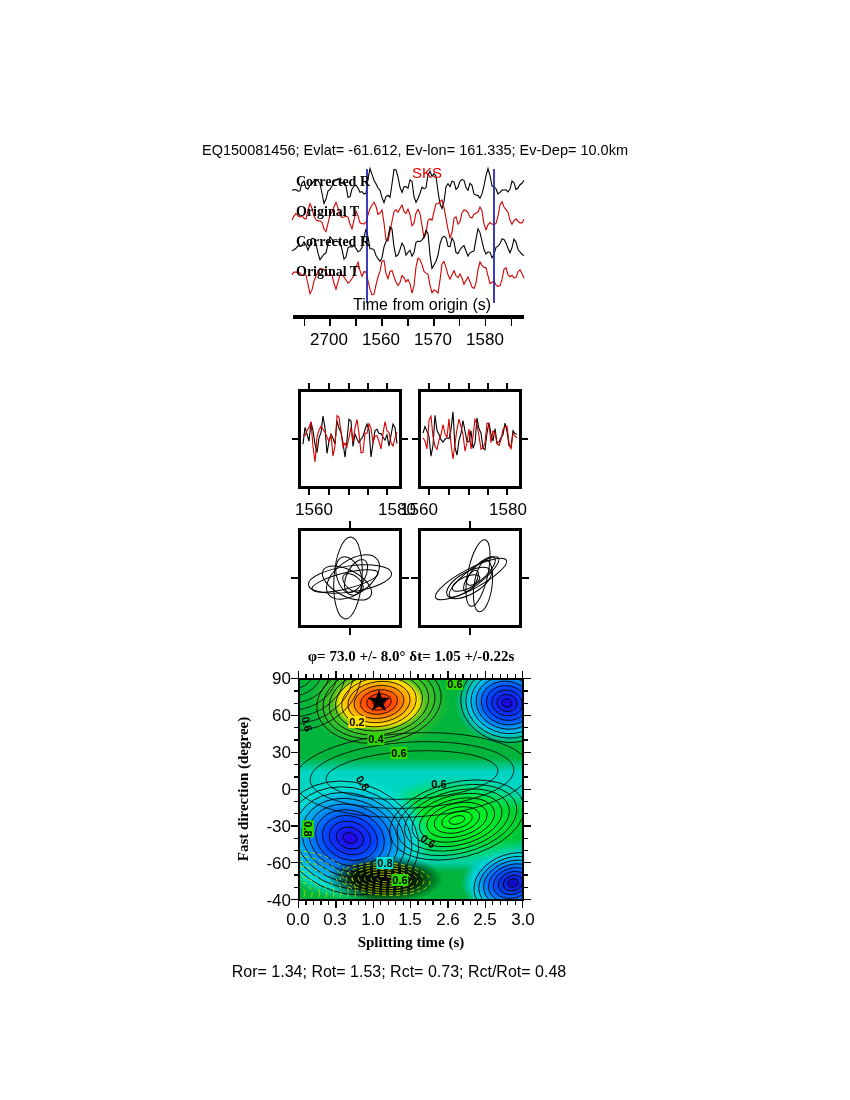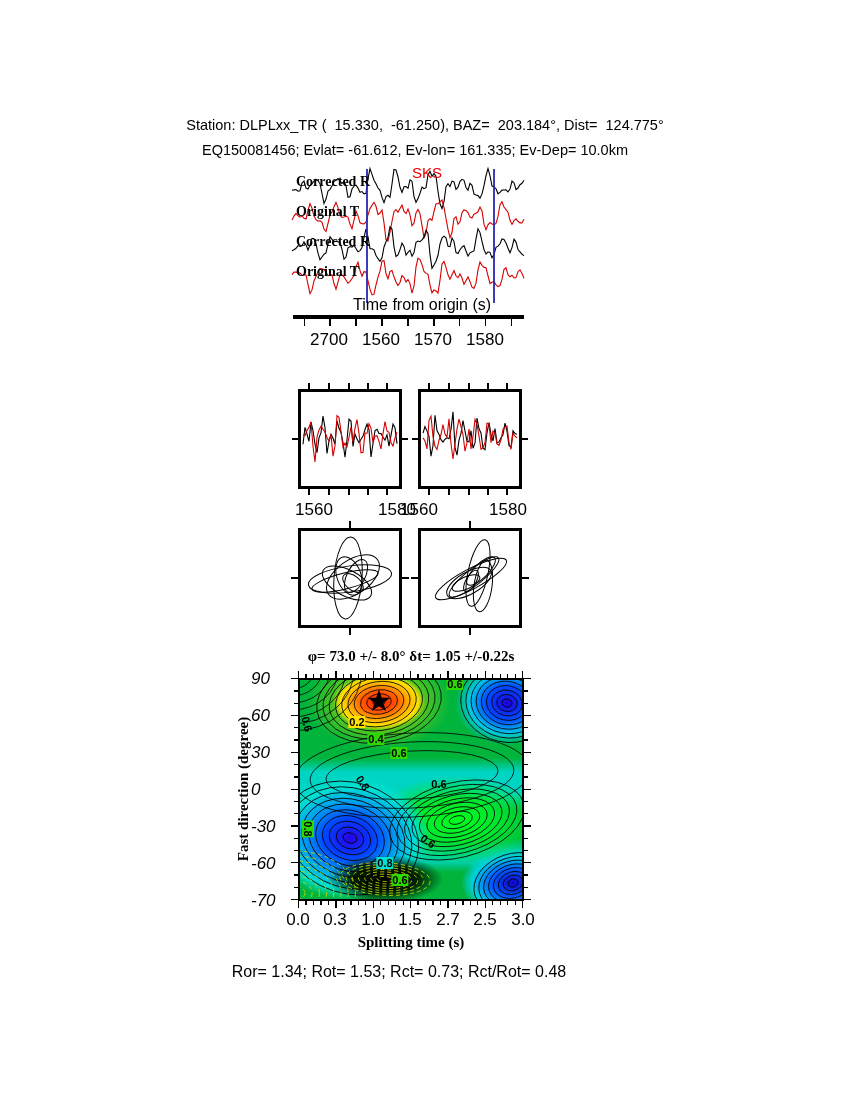--- a/index.html
+++ b/index.html
@@ -5,40 +5,39 @@
   * { margin:0; padding:0; box-sizing:border-box; }
   body { background:#fff; font-family:"Liberation Sans", sans-serif; }
   .page { position:relative; width:850px; height:1100px; background:#ffffff; overflow:hidden; }
   .abs { position:absolute; }
   .hdr { width:850px; text-align:center; font-size:14.5px; color:#000; white-space:pre; }
   .trace-label { font-family:"Liberation Serif", serif; font-weight:bold; font-size:14px; color:#000; white-space:nowrap; }
   .sks { color:#e80000; font-size:15px; }
   .axis-label-sans { font-size:16px; color:#000; white-space:nowrap; }
   .num { font-size:17px; color:#000; white-space:nowrap; }
   .num-c { text-align:center; }
-  .num-r { text-align:left;font-style:italic; }
+  .num-r { text-align:right; }
   .serif-b { font-family:"Liberation Serif", serif; font-weight:bold; font-size:15px; color:#000; white-space:nowrap; }
   .thickline { background:#000; }
   .tick { position:absolute; background:#000; }
   .wpanel { position:absolute; width:104px; height:100px; border:3px solid #000; background:#fff; }
   .ppanel { position:absolute; width:104px; height:100px; border:3px solid #000; background:#fff; }
   .contour-plot { position:absolute; left:298px; top:678px; width:226px; height:223px; border:2px solid #000; overflow:hidden;
     background-color:#00b43c; }
   .clabel { position:absolute; font-size:11px; font-weight:bold; line-height:12px; padding:0 1px;
     transform:translate(-50%,-50%); white-space:nowrap; color:#000; }
   .star { position:absolute; font-size:30px; line-height:30px; color:#000; transform:translate(-50%,-54%); }
   .footer { width:850px; text-align:center; font-size:16px; color:#000; white-space:pre; }
   svg { display:block; }
 </style>
 </head>
 <body>
 
 <div class="page">
 
-  <div class="abs hdr" style="top:117px; left:0;">Station: DLPLxx_TR (  15.330,  -61.250), BAZ=  203.184°, Dist=  124.775°</div>
   <div class="abs hdr" style="top:142px; left:-10px;">EQ150081456; Evlat= -61.612, Ev-lon= 161.335; Ev-Dep= 10.0km</div>
 
   <div class="abs" style="left:290px; top:163px; width:240px; height:148px;text-align:right;">
     <svg id="traces-svg" width="240" height="148">
         <path d="M2.0 27.1 L4.0 26.9 L6.0 26.5 L8.0 28.1 L10.0 27.7 L12.0 20.0 L14.0 18.1 L16.0 25.1 L18.0 26.1 L20.0 22.3 L22.0 20.9 L24.0 18.0 L26.0 16.3 L28.0 17.8 L30.0 20.6 L32.0 30.5 L34.0 40.5 L36.0 36.1 L38.0 28.0 L40.0 26.4 L42.0 23.0 L44.0 18.6 L46.0 17.1 L48.0 15.5 L50.0 17.9 L52.0 20.6 L54.0 18.0 L56.0 22.9 L58.0 34.3 L60.0 33.7 L62.0 26.0 L64.0 23.1 L66.0 22.1 L68.0 25.1 L70.0 29.3 L72.0 28.6 L74.0 30.8 L76.0 30.3 L78.0 15.6 L80.0 5.6 L82.0 11.4 L84.0 17.2 L86.0 20.7 L88.0 25.0 L90.0 27.3 L92.0 34.4 L94.0 39.6 L96.0 33.6 L98.0 32.3 L100.0 34.4 L102.0 21.0 L104.0 6.5 L106.0 6.9 L108.0 14.0 L110.0 24.3 L112.0 29.4 L114.0 23.7 L116.0 23.5 L118.0 25.3 L120.0 16.9 L122.0 18.3 L124.0 33.6 L126.0 39.3 L128.0 35.6 L130.0 30.2 L132.0 24.2 L134.0 25.7 L136.0 24.7 L138.0 11.9 L140.0 8.2 L142.0 13.3 L144.0 10.5 L146.0 13.2 L148.0 28.5 L150.0 40.8 L152.0 45.5 L154.0 38.6 L156.0 23.8 L158.0 20.7 L160.0 23.5 L162.0 18.1 L164.0 18.9 L166.0 26.3 L168.0 24.2 L170.0 18.3 L172.0 16.3 L174.0 17.3 L176.0 24.6 L178.0 27.2 L180.0 20.4 L182.0 22.4 L184.0 31.2 L186.0 32.1 L188.0 32.6 L190.0 35.2 L192.0 30.9 L194.0 22.7 L196.0 12.6 L198.0 5.5 L200.0 12.6 L202.0 23.0 L204.0 23.7 L206.0 25.7 L208.0 30.8 L210.0 29.4 L212.0 27.1 L214.0 27.0 L216.0 26.8 L218.0 28.8 L220.0 26.1 L222.0 18.0 L224.0 19.7 L226.0 26.5 L228.0 25.0 L230.0 21.7 L232.0 20.3 L234.0 17.2 " fill="none" stroke="#000000" stroke-width="1.1"></path>
         <path d="M2.0 57.0 L4.0 53.1 L6.0 50.4 L8.0 52.8 L10.0 54.1 L12.0 52.9 L14.0 55.3 L16.0 56.0 L18.0 47.5 L20.0 40.6 L22.0 45.3 L24.0 53.1 L26.0 56.6 L28.0 58.1 L30.0 57.8 L32.0 59.3 L34.0 66.0 L36.0 68.5 L38.0 60.3 L40.0 52.0 L42.0 49.1 L44.0 43.8 L46.0 39.4 L48.0 44.6 L50.0 52.4 L52.0 54.4 L54.0 54.0 L56.0 53.3 L58.0 54.1 L60.0 61.1 L62.0 65.7 L64.0 57.2 L66.0 48.3 L68.0 52.7 L70.0 59.8 L72.0 60.6 L74.0 60.9 L76.0 59.2 L78.0 51.8 L80.0 45.6 L82.0 42.3 L84.0 39.3 L86.0 43.3 L88.0 51.5 L90.0 50.0 L92.0 46.9 L94.0 59.9 L96.0 76.7 L98.0 78.1 L100.0 69.0 L102.0 58.5 L104.0 48.7 L106.0 46.7 L108.0 49.3 L110.0 45.4 L112.0 42.1 L114.0 48.4 L116.0 50.6 L118.0 46.1 L120.0 51.9 L122.0 62.8 L124.0 60.2 L126.0 50.0 L128.0 46.5 L130.0 50.7 L132.0 62.7 L134.0 74.7 L136.0 70.5 L138.0 57.5 L140.0 55.7 L142.0 57.3 L144.0 48.5 L146.0 40.7 L148.0 40.8 L150.0 38.6 L152.0 37.0 L154.0 44.3 L156.0 55.5 L158.0 66.4 L160.0 74.7 L162.0 69.5 L164.0 55.5 L166.0 53.7 L168.0 61.2 L170.0 58.8 L172.0 49.8 L174.0 46.9 L176.0 47.5 L178.0 49.5 L180.0 54.1 L182.0 55.0 L184.0 51.2 L186.0 50.3 L188.0 48.8 L190.0 44.0 L192.0 47.9 L194.0 61.2 L196.0 66.7 L198.0 61.9 L200.0 59.6 L202.0 61.0 L204.0 61.6 L206.0 60.5 L208.0 53.3 L210.0 42.0 L212.0 38.8 L214.0 44.0 L216.0 46.6 L218.0 49.2 L220.0 57.3 L222.0 61.4 L224.0 57.7 L226.0 55.8 L228.0 58.3 L230.0 59.9 L232.0 59.9 L234.0 56.2 " fill="none" stroke="#d40000" stroke-width="1.1"></path>
         <path d="M2.0 87.8 L4.0 86.8 L6.0 85.3 L8.0 82.6 L10.0 83.5 L12.0 82.8 L14.0 78.8 L16.0 81.9 L18.0 87.0 L20.0 82.0 L22.0 75.3 L24.0 75.8 L26.0 81.0 L28.0 90.2 L30.0 96.7 L32.0 94.0 L34.0 91.2 L36.0 89.9 L38.0 81.2 L40.0 73.8 L42.0 76.4 L44.0 78.9 L46.0 78.3 L48.0 78.7 L50.0 79.7 L52.0 86.3 L54.0 96.2 L56.0 94.0 L58.0 84.8 L60.0 83.5 L62.0 84.1 L64.0 82.4 L66.0 85.5 L68.0 88.8 L70.0 87.7 L72.0 84.5 L74.0 74.4 L76.0 65.9 L78.0 74.2 L80.0 85.6 L82.0 85.7 L84.0 86.8 L86.0 92.5 L88.0 95.7 L90.0 98.3 L92.0 94.9 L94.0 84.0 L96.0 78.7 L98.0 74.4 L100.0 63.8 L102.0 66.1 L104.0 83.8 L106.0 93.5 L108.0 92.0 L110.0 86.6 L112.0 80.1 L114.0 83.5 L116.0 92.1 L118.0 89.4 L120.0 87.2 L122.0 93.2 L124.0 89.6 L126.0 79.4 L128.0 78.0 L130.0 78.7 L132.0 76.8 L134.0 74.2 L136.0 67.3 L138.0 70.4 L140.0 91.7 L142.0 105.4 L144.0 102.0 L146.0 98.2 L148.0 92.3 L150.0 81.0 L152.0 75.0 L154.0 73.2 L156.0 74.9 L158.0 83.2 L160.0 83.6 L162.0 75.1 L164.0 78.6 L166.0 89.6 L168.0 90.5 L170.0 86.7 L172.0 84.1 L174.0 82.7 L176.0 88.0 L178.0 93.0 L180.0 89.8 L182.0 88.8 L184.0 87.9 L186.0 75.9 L188.0 65.8 L190.0 69.6 L192.0 78.3 L194.0 86.5 L196.0 91.1 L198.0 88.8 L200.0 89.4 L202.0 94.8 L204.0 91.6 L206.0 84.3 L208.0 83.1 L210.0 80.8 L212.0 76.0 L214.0 76.5 L216.0 80.1 L218.0 85.2 L220.0 89.8 L222.0 84.6 L224.0 76.1 L226.0 79.1 L228.0 86.5 L230.0 88.9 L232.0 91.3 L234.0 92.6 " fill="none" stroke="#000000" stroke-width="1.1"></path>
         <path d="M2.0 111.7 L4.0 109.1 L6.0 109.1 L8.0 109.6 L10.0 110.0 L12.0 112.4 L14.0 112.0 L16.0 112.0 L18.0 121.3 L20.0 130.7 L22.0 126.9 L24.0 118.0 L26.0 113.3 L28.0 108.8 L30.0 105.4 L32.0 106.0 L34.0 106.8 L36.0 108.8 L38.0 112.7 L40.0 112.1 L42.0 111.8 L44.0 120.5 L46.0 126.2 L48.0 119.1 L50.0 111.7 L52.0 111.9 L54.0 113.9 L56.0 117.0 L58.0 120.2 L60.0 118.3 L62.0 115.5 L64.0 112.5 L66.0 103.8 L68.0 99.2 L70.0 107.6 L72.0 113.3 L74.0 108.7 L76.0 109.0 L78.0 117.9 L80.0 126.2 L82.0 131.9 L84.0 131.2 L86.0 121.9 L88.0 114.1 L90.0 108.2 L92.0 98.2 L94.0 97.4 L96.0 110.6 L98.0 115.7 L100.0 108.5 L102.0 107.5 L104.0 113.8 L106.0 119.0 L108.0 122.4 L110.0 119.5 L112.0 112.6 L114.0 114.5 L116.0 118.9 L118.0 116.6 L120.0 120.6 L122.0 130.2 L124.0 123.0 L126.0 103.9 L128.0 95.1 L130.0 96.6 L132.0 101.6 L134.0 108.4 L136.0 110.1 L138.0 111.3 L140.0 122.1 L142.0 129.9 L144.0 126.9 L146.0 127.9 L148.0 130.0 L150.0 117.2 L152.0 100.9 L154.0 98.4 L156.0 104.4 L158.0 111.8 L160.0 116.2 L162.0 111.8 L164.0 107.7 L166.0 112.8 L168.0 114.7 L170.0 110.9 L172.0 115.0 L174.0 121.3 L176.0 117.5 L178.0 113.9 L180.0 118.7 L182.0 124.1 L184.0 125.5 L186.0 120.1 L188.0 106.9 L190.0 99.0 L192.0 102.3 L194.0 104.4 L196.0 104.8 L198.0 112.9 L200.0 120.5 L202.0 119.2 L204.0 118.4 L206.0 121.8 L208.0 123.6 L210.0 122.6 L212.0 116.4 L214.0 106.4 L216.0 104.8 L218.0 111.7 L220.0 113.8 L222.0 112.2 L224.0 114.8 L226.0 114.6 L228.0 108.7 L230.0 106.8 L232.0 110.6 L234.0 115.3 " fill="none" stroke="#d40000" stroke-width="1.1"></path>
         <line x1="77" x2="77" y1="6" y2="140" stroke="#2828b4" stroke-width="1.8"></line>
         <line x1="204" x2="204" y1="6" y2="140" stroke="#2828b4" stroke-width="1.8"></line>
@@ -196,27 +195,27 @@
     <div class="star" style="left:79px; top:22px;">★</div>
   </div>
   <div id="contour-ticks"></div>
 
   <div class="abs num num-r" style="left:251px; top:669px; width:40px;">90</div>
   <div class="abs num num-r" style="left:251px; top:706px; width:40px;">60</div>
   <div class="abs num num-r" style="left:251px; top:743px; width:40px;">30</div>
   <div class="abs num num-r" style="left:251px; top:780px; width:40px;">0</div>
   <div class="abs num num-r" style="left:251px; top:817px; width:40px;">-30</div>
   <div class="abs num num-r" style="left:251px; top:854px; width:40px;">-60</div>
-  <div class="abs num num-r" style="left:251px; top:891px; width:40px;">-70</div>
+  <div class="abs num num-r" style="left:251px; top:891px; width:40px;">-40</div>
 
   <div class="abs num num-c" style="left:273px; top:910px; width:50px;">0.0</div>
   <div class="abs num num-c" style="left:310px; top:910px; width:50px;">0.3</div>
   <div class="abs num num-c" style="left:348px; top:910px; width:50px;">1.0</div>
   <div class="abs num num-c" style="left:385px; top:910px; width:50px;">1.5</div>
-  <div class="abs num num-c" style="left:423px; top:910px; width:50px;">2.7</div>
+  <div class="abs num num-c" style="left:423px; top:910px; width:50px;">2.6</div>
   <div class="abs num num-c" style="left:460px; top:910px; width:50px;">2.5</div>
   <div class="abs num num-c" style="left:498px; top:910px; width:50px;">3.0</div>
 
   <div class="abs serif-b" style="left:0; top:934px; width:850px; text-align:center; margin-left:-14px;">Splitting time (s)</div>
 
   <div class="abs footer" style="top:963px; left:-26px;">Ror= 1.34; Rot= 1.53; Rct= 0.73; Rct/Rot= 0.48</div>
 
 <div class="tick" style="left: 303.5px; top: 319px; width: 1.5px; height: 7px;"></div>
     <div class="tick" style="left: 329.4px; top: 319px; width: 1.5px; height: 7px;"></div>
     <div class="tick" style="left: 355.3px; top: 319px; width: 1.5px; height: 7px;"></div>

